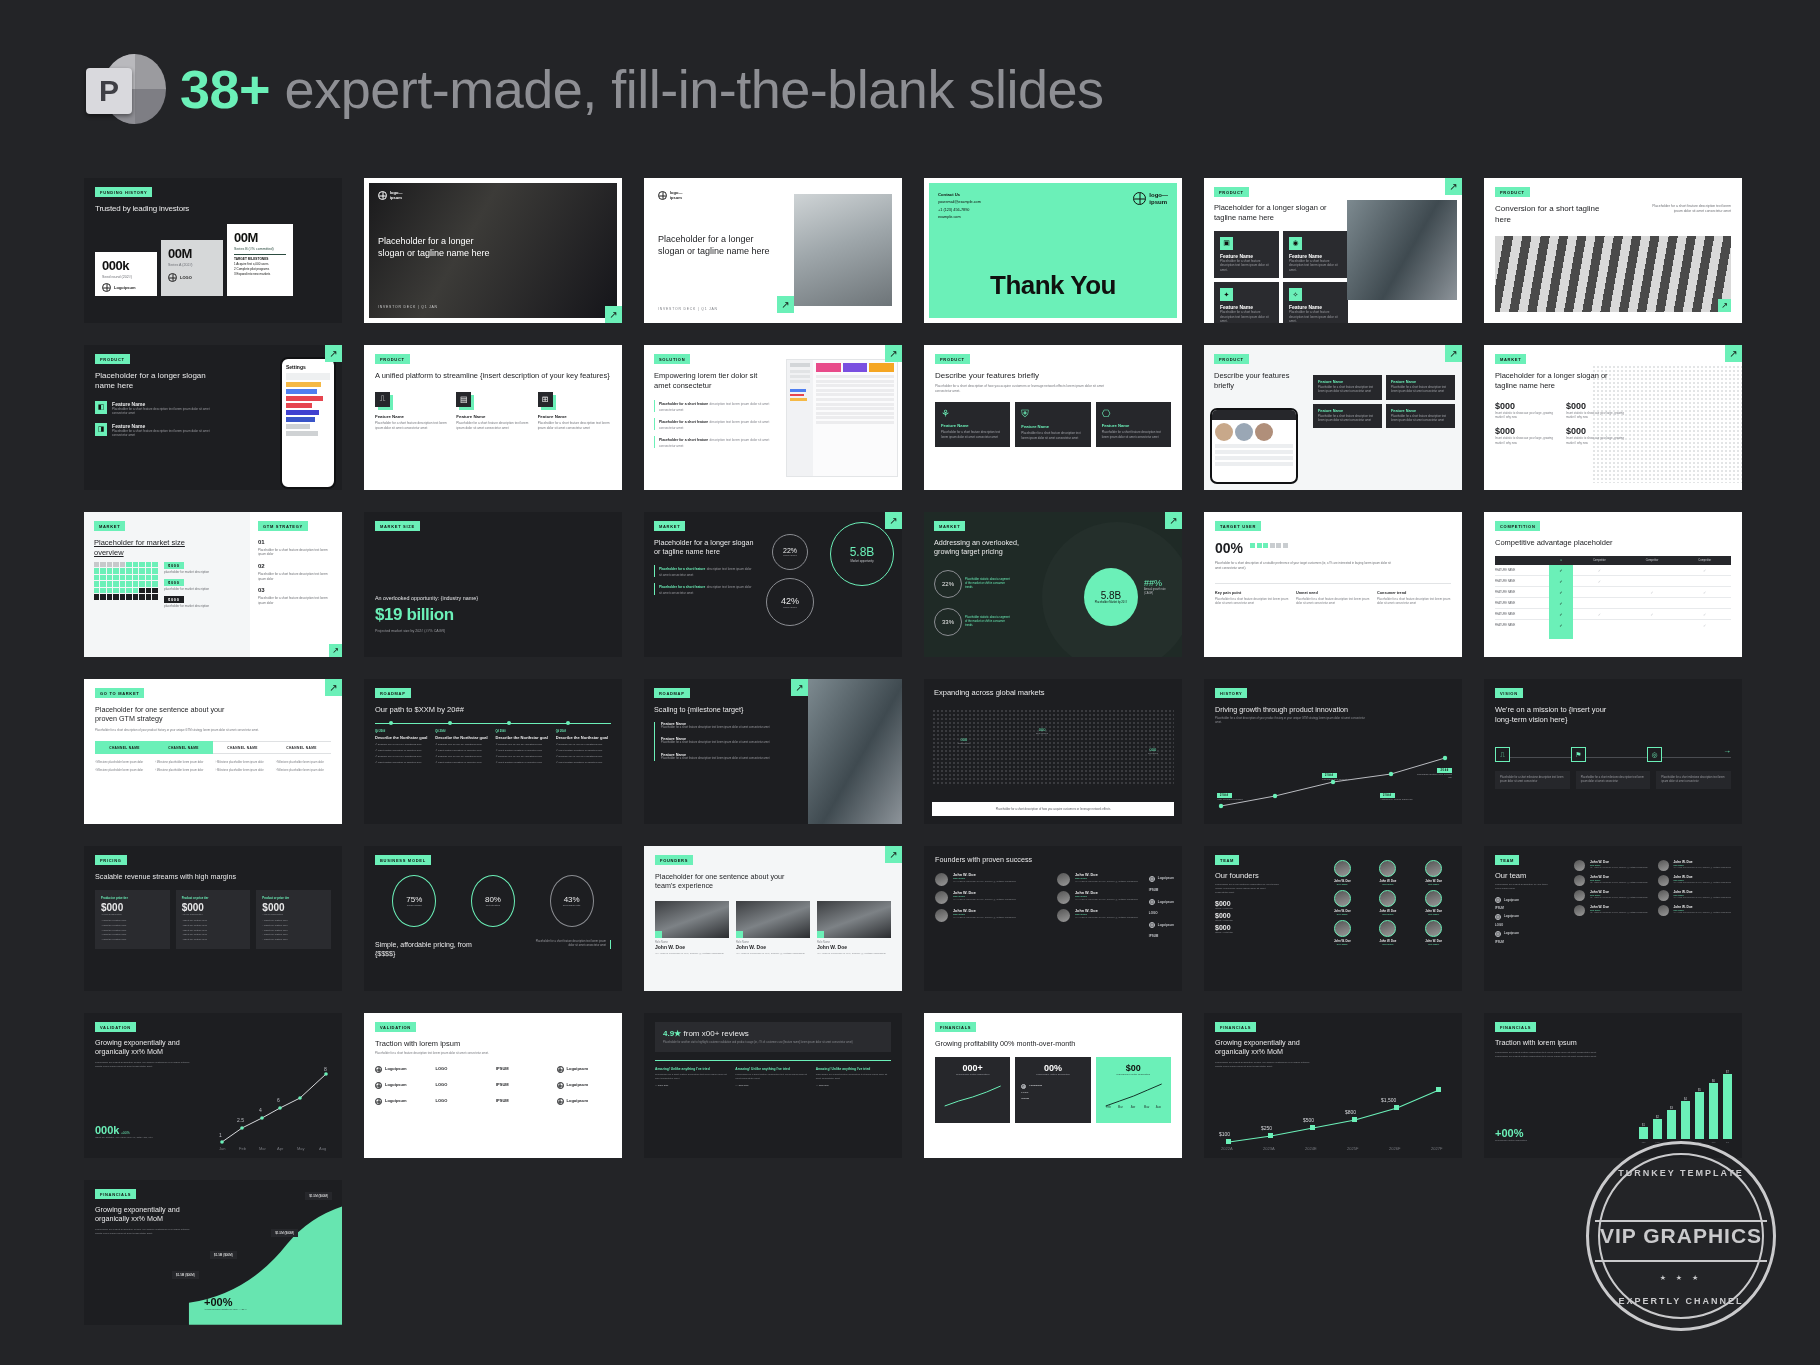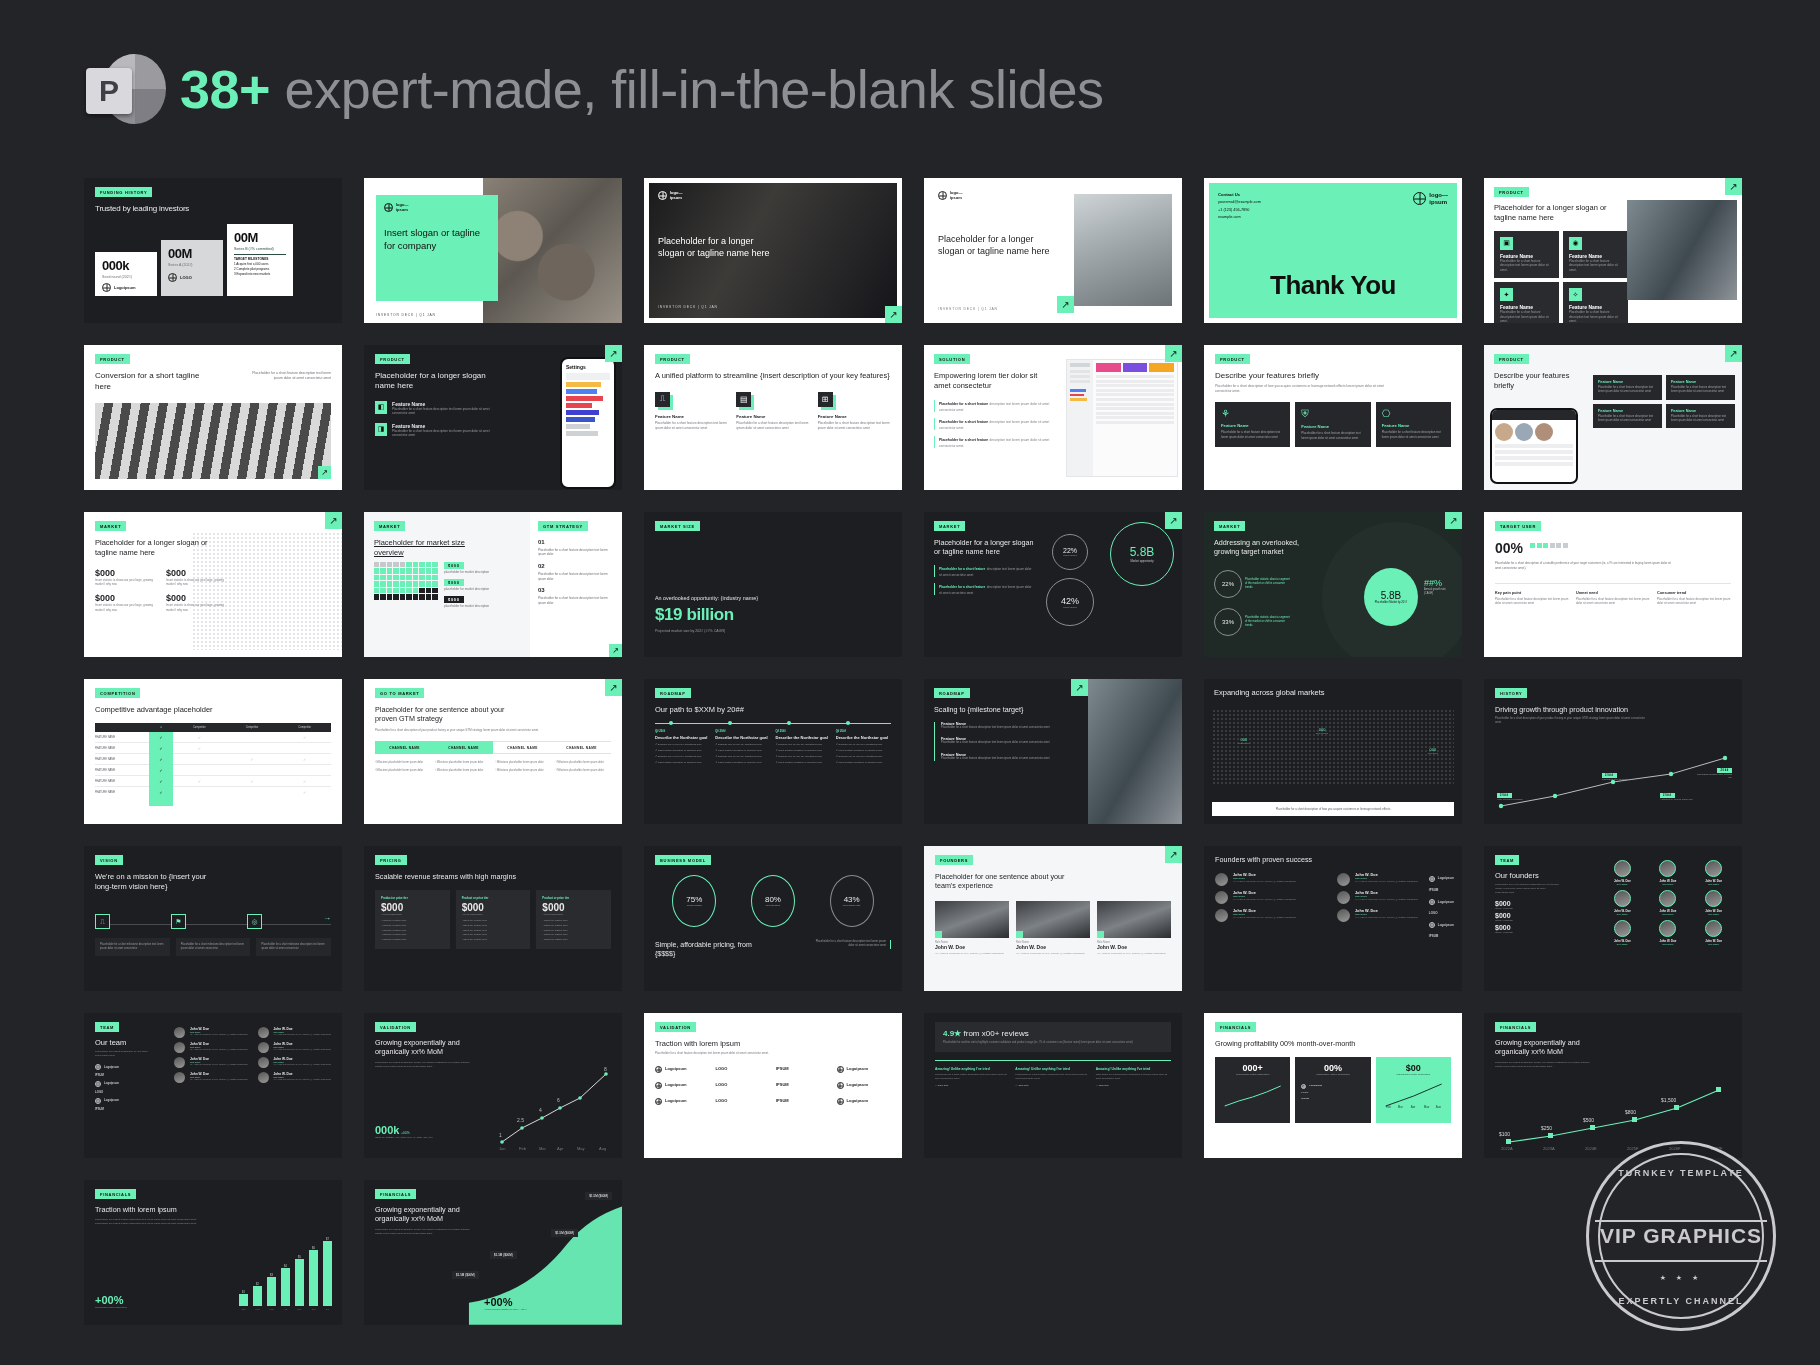--- a/index.html
+++ b/index.html
@@ -176,31 +176,20 @@
         <div style="font-size:3.2px;font-weight:700;">TARGET MILESTONES</div>
         <div style="font-size:3px;line-height:1.6;margin-top:1px;">
           <div><span>1</span> <span>Acquire first x,000 users</span></div>
           <div><span>2</span> <span>Complete pilot programs</span></div>
           <div><span>3</span> <span>Expand into new markets</span></div>
         </div>
       </div>
     </div>
   </div>
 
-  <div class="slide light">
-    <div class="ph people" style="position:absolute;right:0;top:0;width:54%;height:100%;"></div>
-    <div class="mint" style="position:absolute;left:12px;top:17px;width:122px;height:106px;padding:8px;">
-      <div class="logomark" style="color:#10110f;">
-          <span class="globe"></span>
-          <span class="lt"><span>logo—</span><br><span>ipsum</span></span>
-        </div>
-      <div style="font-size:9.5px;line-height:1.35;color:#10110f;margin-top:14px;">Insert slogan or tagline for company</div>
-    </div>
-    <div style="position:absolute;left:12px;bottom:6px;font-size:3.4px;letter-spacing:.8px;color:#555;">INVESTOR DECK | Q1 JAN</div>
-  </div>
 
   <div class="slide light">
     <div class="ph laptop" style="position:absolute;inset:5px;"></div>
     <div style="position:absolute;left:14px;top:13px;" class="logomark">
         <span class="globe" style="color:#fff;"></span>
         <span class="lt" style="color:#fff;"><span>logo—</span><br><span>ipsum</span></span>
       </div>
     <div style="position:absolute;left:14px;top:58px;width:120px;font-size:9px;line-height:1.32;color:#fff;">Placeholder for a longer slogan or tagline name here</div>
     <div style="position:absolute;left:14px;bottom:14px;font-size:3.4px;letter-spacing:.8px;color:#cfcfcf;">INVESTOR DECK | Q1 JAN</div>
     <div class="arrow">↗</div>
@@ -600,21 +589,21 @@
       <div style="font-size:9px;">42%</div>
       <div style="font-size:2.4px;color:#9a9ba0;">Market share</div>
     </div>
     <div class="arrow tr">↗</div>
   </div>
 
   <div class="slide" style="background:#1f2a26;">
     <div style="position:absolute;right:-10px;top:10px;width:150px;height:150px;border-radius:50%;background:#242f2b;"></div>
     <div style="padding:9px 10px;position:relative;">
       <span class="tag">MARKET</span>
-      <div style="font-size:7.2px;line-height:1.3;margin-top:7px;width:112px;">Addressing an overlooked, growing target market</div>
+      <div style="font-size:7.2px;line-height:1.3;margin-top:7px;width:112px;">Addressing an overlooked, growing target pricing</div>
     </div>
     <div style="position:absolute;left:10px;top:58px;display:flex;gap:3px;align-items:center;">
       <div class="ring" style="width:28px;height:28px;">
           <div style="font-size:6px;">22%</div>
         </div>
       <div style="font-size:2.7px;color:#6BF0B8;width:46px;line-height:1.6;">Placeholder statistic about a segment of the market or shift in consumer trends</div>
     </div>
     <div style="position:absolute;left:10px;top:96px;display:flex;gap:3px;align-items:center;">
       <div class="ring" style="width:28px;height:28px;">
           <div style="font-size:6px;">33%</div>

